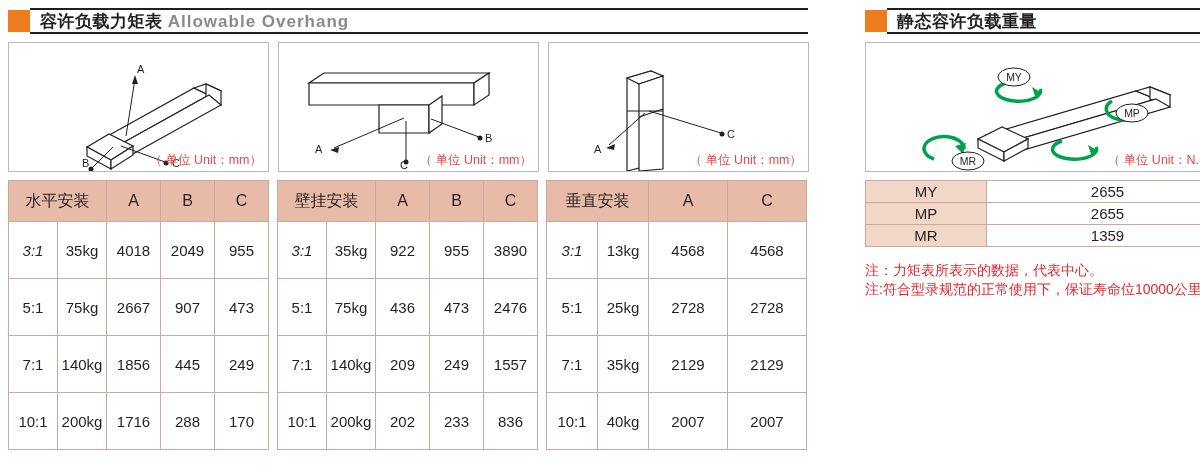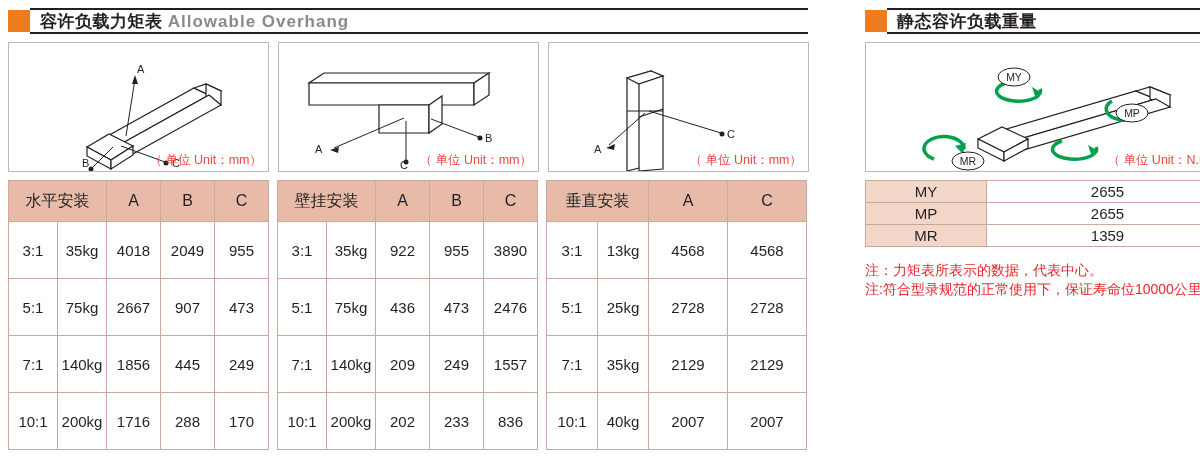--- a/index.html
+++ b/index.html
@@ -26,21 +26,21 @@
   .fig-box{border:1px solid #b9b9b9;background:#fff;width:261px;height:130px;position:relative;box-sizing:border-box;}
   .fig-cap{position:absolute;right:6px;bottom:2px;font-size:12.5px;color:#ef4444;white-space:nowrap;}
 
   .tables-row{display:flex;gap:8px;margin-top:8px;}
   table{border-collapse:collapse;font-size:15px;}
   .dt{width:261px;table-layout:fixed;}
   .dt td,.dt th{border:1px solid #c9a9a0;text-align:center;vertical-align:middle;padding:0;font-weight:normal;}
   .dt thead th{background:#e8bba9;height:40px;font-size:16px;font-weight:normal;color:#231f20;}
   .dt tbody td{height:56px;background:#ffffff;}
   .hdr-left{text-align:left;padding-left:8px;font-weight:bold;}
-  .c-ratio{width:40px;}
+  .c-ratio{width:40px;font-style:italic;}
   .c-load{width:62px;}
   .c-num{width:53px;}
 
   
   .dt3 .c-ratio{width:42px;}
   .dt3 .c-load{width:62px;}
   .dt3 .c-num{width:78px;}
 
   
   .right-group{position:absolute;left:865px;top:8px;width:364px;}

